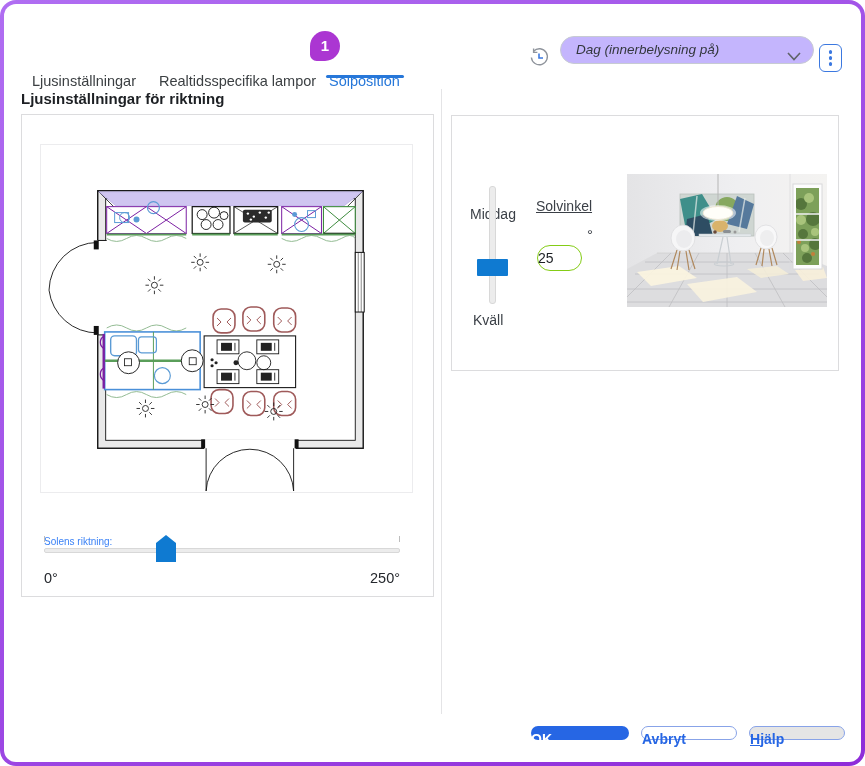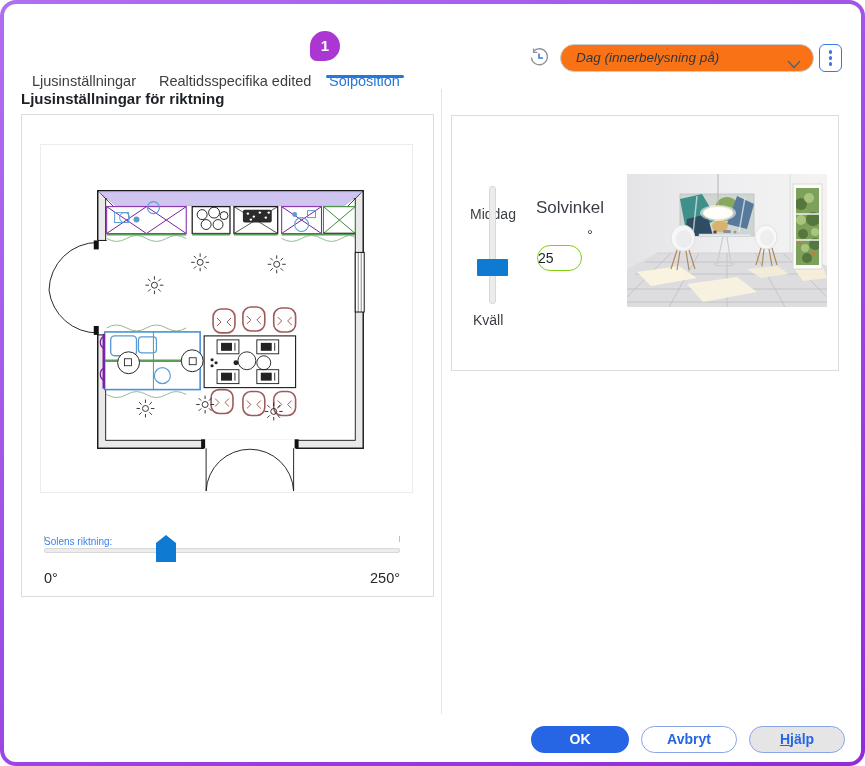--- a/index.html
+++ b/index.html
@@ -14,22 +14,22 @@
 
   .tab { position:absolute; top:49px; font-size:14.5px; color:#3c4043; cursor:pointer; white-space:nowrap;margin-top:20px; }
   .tab.active { color:#2677d9; }
   .tab-underline { position:absolute; left:322px; top:71px; width:78px; height:3px; background:#2677d9; border-radius:2px; }
 
   .badge { position:absolute; width:30px; height:30px; background:#ab36d2;
            border-radius:50% 50% 50% 22%; color:#fff; font-size:15px; font-weight:bold;
            text-align:center; line-height:30px; box-shadow:0 0 0 2px #fff; }
 
   .history-btn { position:absolute; left:524px; top:42px; width:22px; height:22px; cursor:pointer; }
-  .preset { position:absolute; left:556px; top:40px; width:254px; height:28px; border:1px solid #c7cbd2;
-            border-radius:14px; background:#f97316; cursor:pointer; }
+  .preset { position:absolute; left:556px; top:32px; width:254px; height:28px; border:1px solid #c7cbd2;
+            border-radius:14px; background:#c4b5fd; cursor:pointer; }
   .preset-text { position:absolute; left:15px; top:5px; font-size:13.5px; font-style:italic; color:#33373d; }
   .preset-chev { position:absolute; right:12px; top:10px; }
   .kebab { position:absolute; left:815px; top:40px; width:23px; height:28px; border:1.5px solid #3b78e0;
            border-radius:6px; background:#fff; cursor:pointer; display:flex; flex-direction:column;
            align-items:center; justify-content:center; gap:2.5px; }
   .kebab i { width:3.5px; height:3.5px; background:#3b78e0; border-radius:50%; }
 
   .section-heading { position:absolute; left:17px; top:86px; font-size:15px; font-weight:bold; color:#1d2024; }
 
   .left-panel  { position:absolute; left:17px;  top:110px; width:413px; height:483px; border:1px solid #dcdcde; background:#fff; }
@@ -46,43 +46,43 @@
   .range-max { position:absolute; left:360px; top:566px; width:36px; text-align:right; font-size:14.5px; color:#25282d; }
 
   .divider { position:absolute; left:437px; top:85px; width:1px; height:625px; background:#e4e4e6; }
 
   .right-panel { position:absolute; left:447px; top:111px; width:388px; height:256px; border:1px solid #dcdcde; background:#fff; }
   .lbl-middag { position:absolute; left:466px; top:162px; font-size:14px; color:#3a3f46;margin-top:40px; }
   .lbl-kvall  { position:absolute; left:469px; top:308px; font-size:14px; color:#3a3f46; }
   .v-track { position:absolute; left:485px; top:182px; width:7px; height:118px; background:#ececec;
              border:1px solid #d8d8d8; border-radius:3px; cursor:pointer; }
   .v-thumb { position:absolute; left:473px; top:255px; width:31px; height:17px; background:#0f7ad1; border-radius:1px; cursor:grab; }
-  .lbl-solvinkel { position:absolute; left:532px; top:194px; font-size:17px; color:#3a3f46; }
+  .lbl-solvinkel { position:absolute; left:532px; top:194px; font-size:14px; color:#3a3f46;text-decoration:underline; }
   .angle-pill { position:absolute; left:533px; top:241px; width:45px; height:26px; border:1px solid #84cc16;
                 border-radius:13px; background:#fff; font-size:14px; color:#1d2024; text-align:left; line-height:24px; }
   .deg { position:absolute; left:583px; top:222px; font-size:15px; color:#3a3f46; }
   .preview { position:absolute; left:623px; top:170px; width:200px; height:133px; overflow:hidden; }
   .preview svg { display:block; width:100%; height:100%; }
 
-  .btn { position:absolute; top:722px; height:27px; border-radius:13.5px; font-size:14px; font-weight:bold;
-         text-align:center; line-height:25px; cursor:pointer; }
+  .btn { position:absolute; top:722px; height:14px; border-radius:13.5px; font-size:14px; font-weight:bold;
+         line-height:25px; cursor:pointer; }
   .btn-ok { left:527px; width:98px; background:#2666e4; color:#fff; line-height:27px; }
   .btn-cancel { left:637px; width:96px; background:#fff; border:1px solid #88a3e8; color:#2666e4; }
   .btn-help { left:745px; width:96px; background:#e5e5e5; border:1px solid #88a3e8; color:#2666e4; }
   .btn-help u { text-decoration:underline; }
 </style>
 </head>
 <body>
 
 <div class="frame">
   <div class="dialog">
 
 
     <div class="tab" style="left:28px">Ljusinställningar</div>
-    <div class="tab" style="left:155px">Realtidsspecifika edited</div>
+    <div class="tab" style="left:155px">Realtidsspecifika lampor</div>
     <div class="tab active" style="left:325px">Solposition</div>
     <div class="tab-underline"></div>
 
     <div class="history-btn">
       <svg viewBox="0 0 22 22" width="22" height="22">
         <path d="M5.6,5.2 A8,8 0 1 1 3.4,11.5" fill="none" stroke="#8f949c" stroke-width="1.4"></path>
         <path d="M5.6,2.4 L5.6,6.4 L9.4,6.4" fill="none" stroke="#8f949c" stroke-width="1.4"></path>
         <path d="M11,7.5 L11,12 L15,12" fill="none" stroke="#3b78e0" stroke-width="1.6"></path>
       </svg>
     </div>

